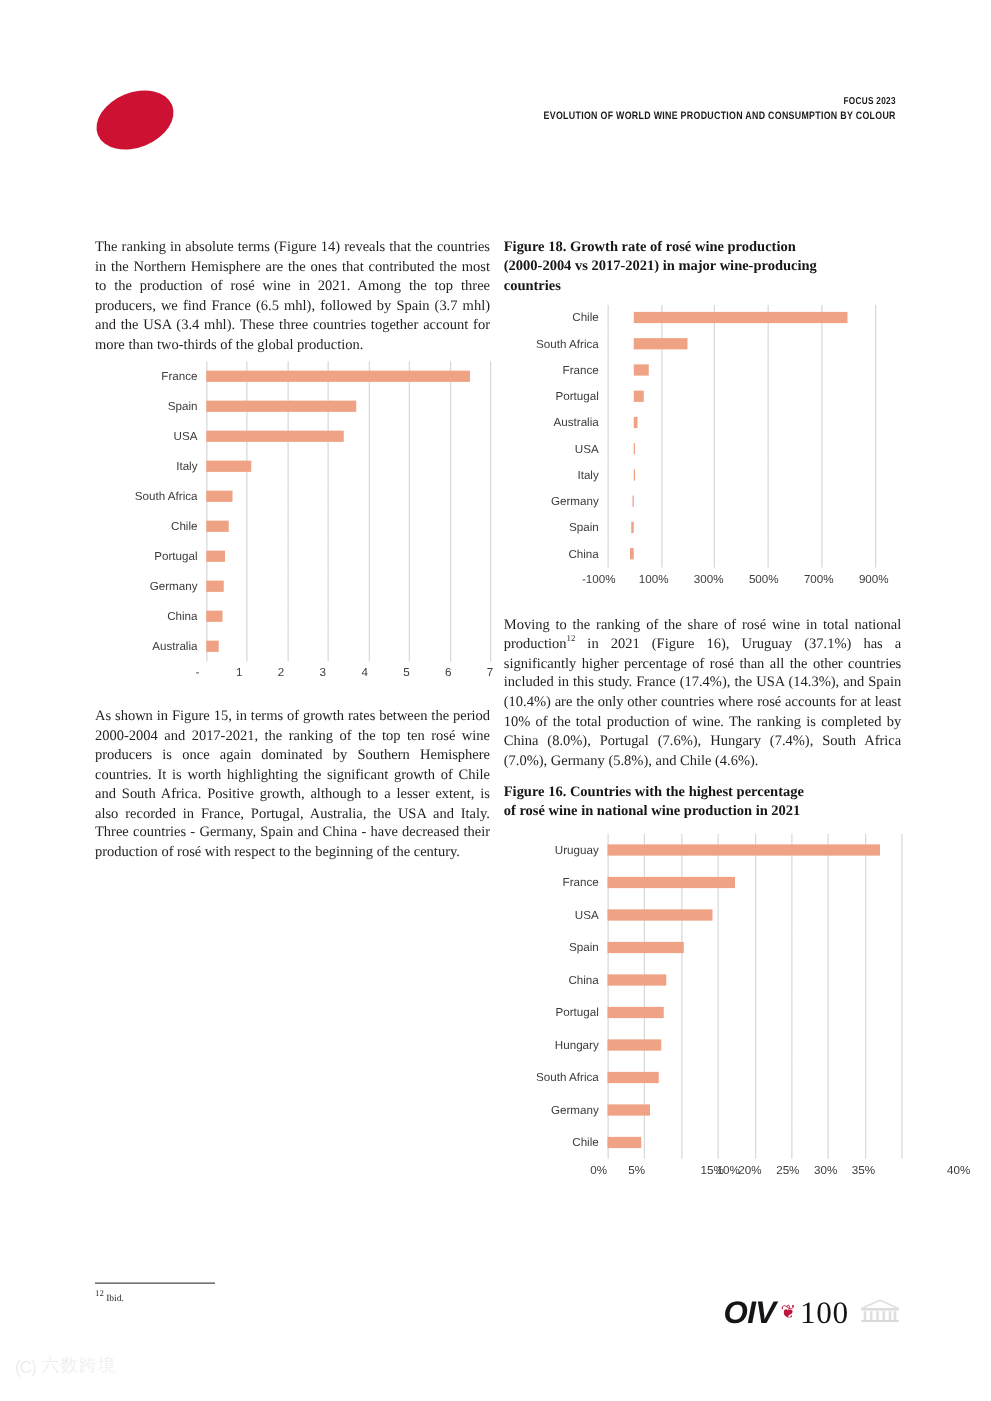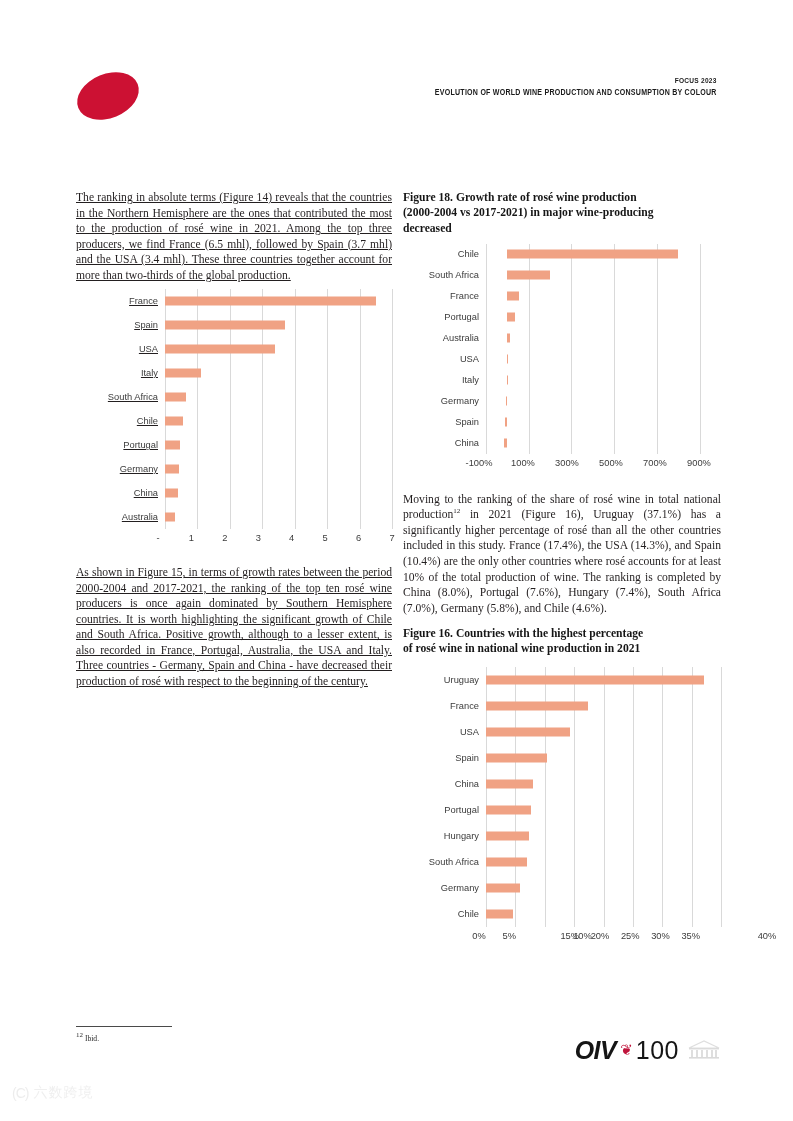--- a/index.html
+++ b/index.html
@@ -66,21 +66,20 @@
     white-space: nowrap;
     font-weight: 700;
   }
 
   
   .col-left {
     position: absolute;
     left: 76px;
     top: 190px;
     width: 316px;
-    text-decoration: underline;
   }
   .col-right {
     position: absolute;
     left: 403px;
     top: 190px;
     width: 318px;
   }
 
   p.body-text {
     margin: 0 0 10px 0;
@@ -227,21 +226,21 @@
     letter-spacing: -0.5px;
     color: #151515;
   }
   .oiv-grape {
     font-size: 15px;
     color: #C0143C;
     line-height: 1;
     margin: 0 1px 0 2px;
   }
   .oiv-100 {
-    font-family: Liberation Sans, sans-serif;
+    font-family: Liberation Serif, serif;
     font-size: 25px;
     color: #151515;
     letter-spacing: 0.5px;
   }
   .oiv-mark {
     margin-left: 6px;
     opacity: 0.32;
   }
 
   .watermark {
@@ -461,21 +460,21 @@
 
     <p class="body-text" style="margin-top:16px;">As shown in Figure 15, in terms of growth rates between the period 2000-2004 and 2017-2021, the ranking of the top ten rosé wine producers is once again dominated by Southern Hemisphere countries. It is worth highlighting the significant growth of Chile and South Africa. Positive growth, although to a lesser extent, is also recorded in France, Portugal, Australia, the USA and Italy. Three countries - Germany, Spain and China - have decreased their production of rosé with respect to the beginning of the century.</p>
 
   </div>
 
   <div class="col-right">
 
     <div class="fig-title" style="margin-top:0;">
       <span>Figure 18. Growth rate of rosé wine production</span><br>
       <span>(2000-2004 vs 2017-2021) in major wine-producing</span><br>
-      <span>decreased</span>
+      <span>countries</span>
     </div>
 
     <div class="chart" id="fig15">
       <div class="chart-rows">
           <div class="chart-row">
             <div class="cat-label">Chile</div>
             <div class="plot">
               <div class="gridlines">
                 <div class="gridline" style="left: 0%;"></div>
                 <div class="gridline" style="left: 18.1818%;"></div>

